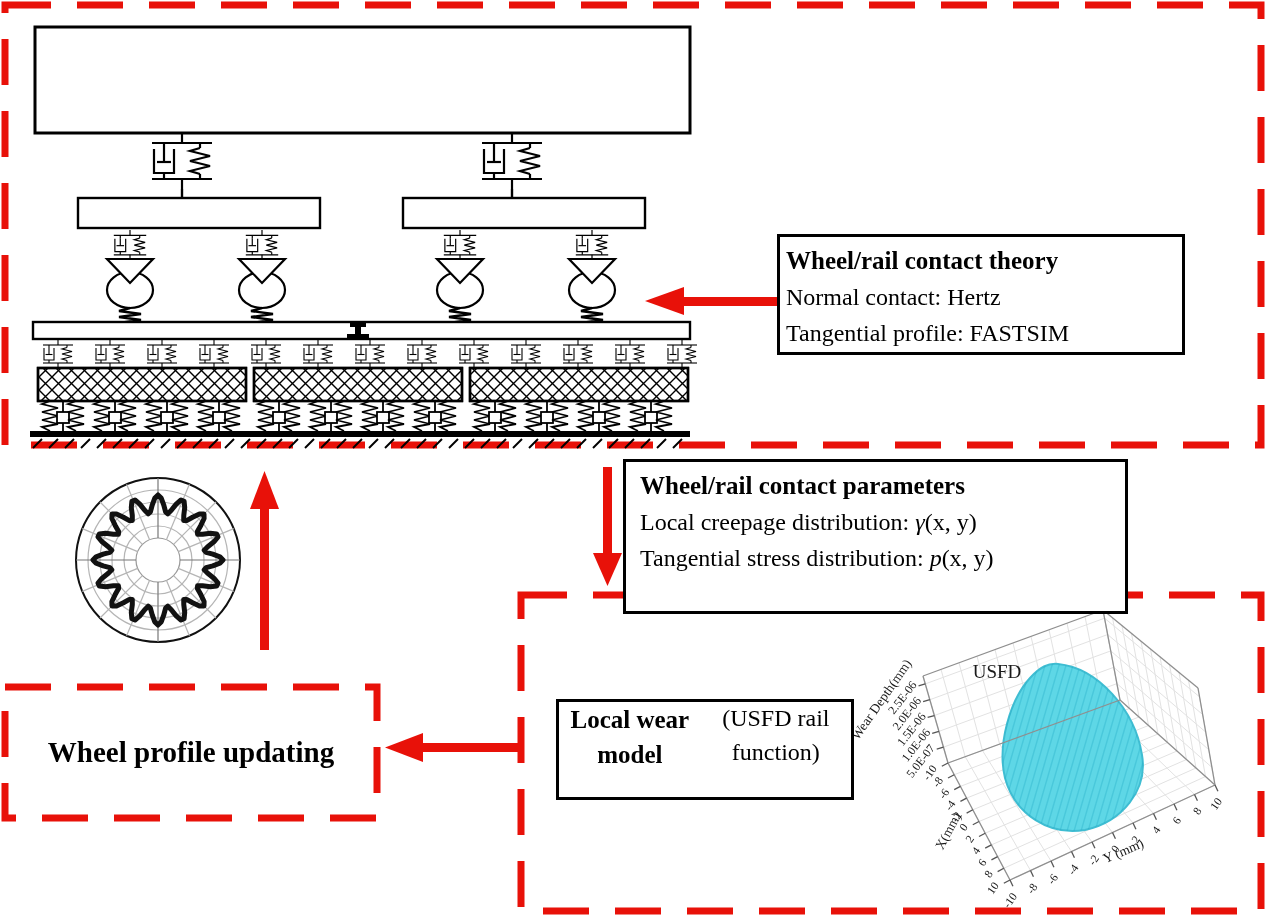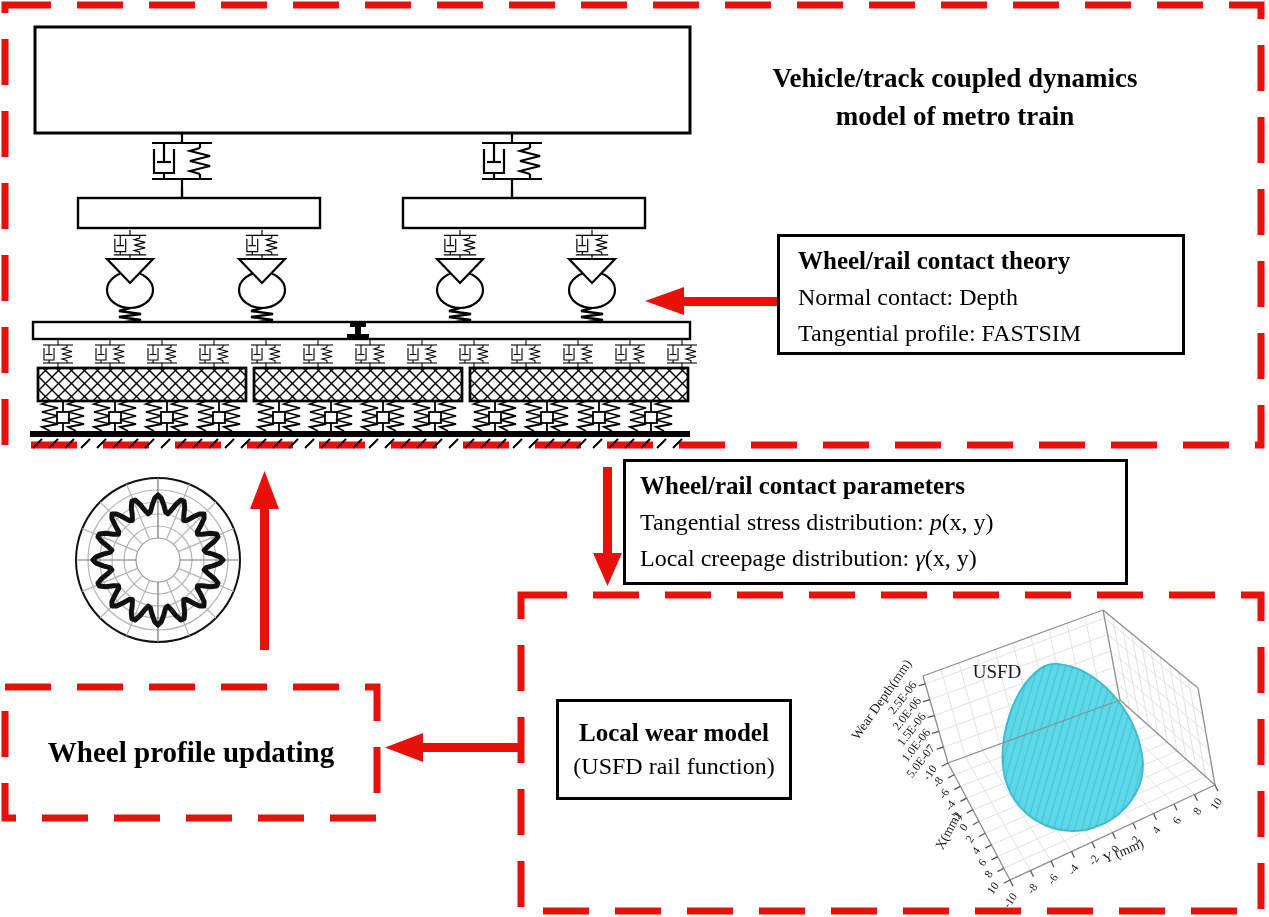--- a/index.html
+++ b/index.html
@@ -2,24 +2,24 @@
 <html><head>
 <meta charset="utf-8">
 <style>
   html,body{margin:0;padding:0;background:#fff;}
   .stage{position:relative;width:1269px;height:917px;background:#fff;overflow:hidden;
          font-family:"Liberation Serif",serif;color:#000;}
   .gfx{position:absolute;left:0;top:0;}
   .main-title{position:absolute;left:700px;top:60px;width:510px;text-align:center;
               font-weight:bold;font-size:27px;line-height:1.4;}
   .box{position:absolute;background:#fff;border:3px solid #000;box-sizing:border-box;}
-  .theory-box{left:777px;top:234px;width:408px;height:121px;padding:6px 18px;}
-  .params-box{left:623px;top:459px;width:505px;height:126px;padding:6px 14px;}
-  .wear-box{left:556px;top:699px;width:236px;height:101px;text-align:center;
-            display:flex;flex-direction:column;justify-content:center;}
+  .theory-box{left:777px;top:234px;width:408px;height:121px;padding:6px 6px;}
+  .params-box{left:623px;top:459px;width:505px;height:155px;padding:6px 14px;}
+  .wear-box{left:556px;top:699px;width:298px;height:101px;text-align:center;
+            display:flex;flex-direction:row;justify-content:center;}
   .box-title{font-weight:bold;font-size:25px;line-height:1.45;}
   .box-line{font-size:24px;line-height:1.5;}
   .wear-line1{font-weight:bold;font-size:25px;line-height:1.4;}
   .wear-line2{font-size:24px;line-height:1.4;}
   .profile-label{position:absolute;left:5px;top:687px;width:372px;height:131px;
                  display:flex;align-items:center;justify-content:center;
                  font-weight:bold;font-size:29px;text-align:right;}
   i{font-style:italic;}
 </style>
 </head>
@@ -443,35 +443,31 @@
           <text transform="translate(921.8,700.7) rotate(-52)" text-anchor="end" font-size="12" font-family="&quot;Liberation Serif&quot;, serif">2.0E-06</text>
           <text transform="translate(917.3,684.9) rotate(-52)" text-anchor="end" font-size="12" font-family="&quot;Liberation Serif&quot;, serif">2.5E-06</text>
           <text transform="translate(885.0,702.0) rotate(-55)" text-anchor="middle" font-size="13.5" font-family="&quot;Liberation Serif&quot;, serif">Wear Depth(mm)</text>
           <text transform="translate(952.0,833.0) rotate(-62)" text-anchor="middle" font-size="13.5" font-family="&quot;Liberation Serif&quot;, serif">X(mm)</text>
           <text transform="translate(1125.0,855.0) rotate(-23)" text-anchor="middle" font-size="13.5" font-family="&quot;Liberation Serif&quot;, serif">Y (mm)</text>
           <text transform="translate(997.0,678.0) rotate(0)" text-anchor="middle" font-size="19" font-family="&quot;Liberation Serif&quot;, serif">USFD</text>
         </g>
   </g>
 </svg>
 
-<div class="main-title">
-  <div>Vehicle/track coupled dynamics</div>
-  <div>model of metro train</div>
-</div>
 
 <div class="box theory-box">
   <div class="box-title">Wheel/rail contact theory</div>
-  <div class="box-line">Normal contact: Depth</div>
+  <div class="box-line">Normal contact: Hertz</div>
   <div class="box-line">Tangential profile: FASTSIM</div>
 </div>
 
 <div class="box params-box">
   <div class="box-title">Wheel/rail contact parameters</div>
+  <div class="box-line"><span>Local creepage distribution: </span><i>γ</i><span>(x, y)</span></div>
   <div class="box-line"><span>Tangential stress distribution: </span><i>p</i><span>(x, y)</span></div>
-  <div class="box-line"><span>Local creepage distribution: </span><i>γ</i><span>(x, y)</span></div>
 </div>
 
 <div class="box wear-box">
   <div class="wear-line1">Local wear model</div>
   <div class="wear-line2">(USFD rail function)</div>
 </div>
 
 <div class="profile-label">Wheel profile updating</div>
 
 </div>

